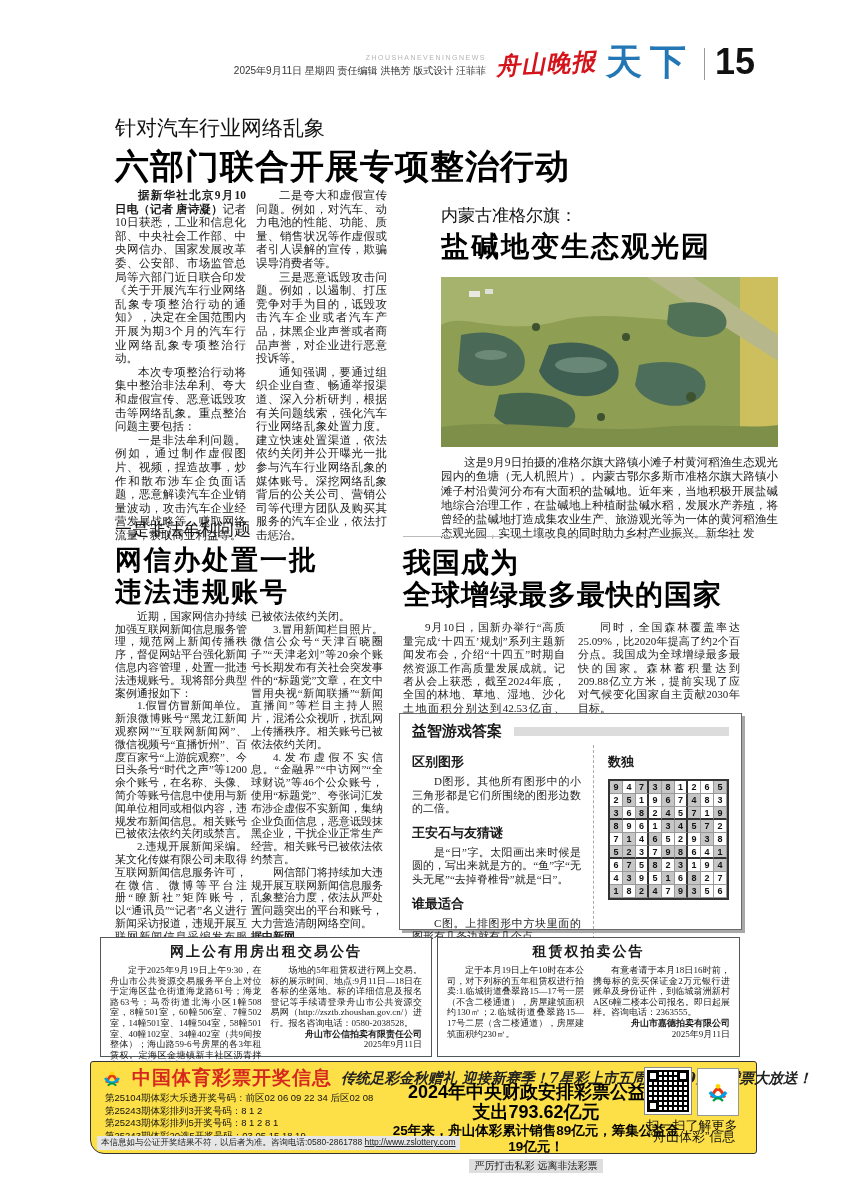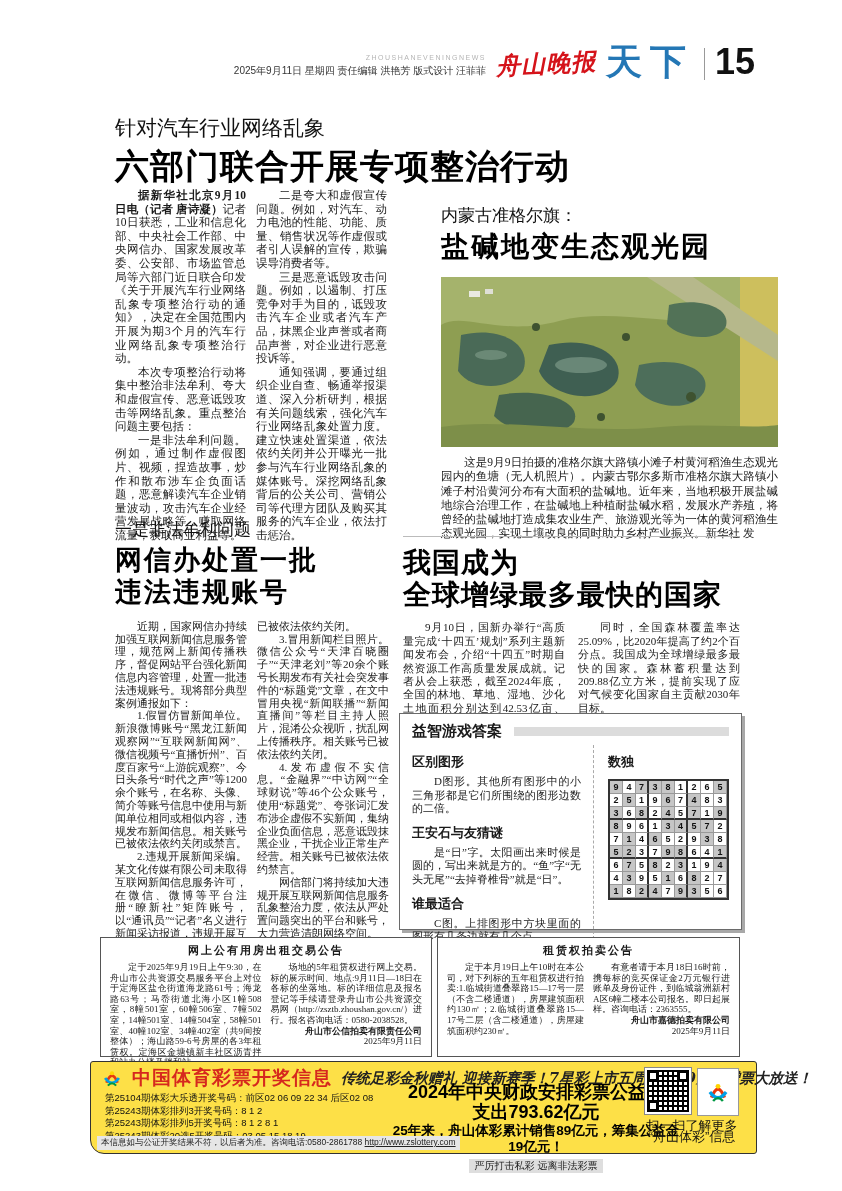--- a/index.html
+++ b/index.html
@@ -40,21 +40,21 @@
   
   .green{position:absolute;left:403px;top:547px;width:337px;}
   .green .headline{font-size:28px;letter-spacing:1px;}
   .green-body{margin-top:10px;gap:13px;}
   .green-body .col{width:162px;font-size:11px;line-height:13.4px;}
   .green .source{font-size:11.5px;margin-top:2px;}
   
   .cyber{position:absolute;left:115px;top:518px;width:274px;}
   .cyber .kicker{font-size:17px;margin-bottom:3px;}
   .cyber .headline{font-size:27px;letter-spacing:2px;line-height:1.2;}
-  .cyber-body{margin-top:11px;gap:10px;}
+  .cyber-body{margin-top:1px;gap:4px;}
   .cyber-body .col{width:132px;font-size:11px;line-height:12.8px;}
   .cyber .source{font-size:11px;}
   
   .puzzle{position:absolute;left:399px;top:713px;width:343px;height:217px;border:1px solid #6a6a6a;
           box-shadow:3px 3px 0 #a8a8a8;background:#fff;box-sizing:border-box;padding:8px 12px 6px;}
   .pz-titlerow{display:flex;align-items:center;}
   .pz-title{font-family:"Liberation Sans",sans-serif;font-weight:bold;font-size:15px;white-space:nowrap;}
   .pz-bar{flex:1;height:9px;background:#dcdcdc;margin-left:12px;}
   .pz-content{display:flex;margin-top:4px;}
   .pz-left{width:182px;padding-right:12px;border-right:1px dashed #aaa;}
@@ -65,21 +65,21 @@
   .sudoku{display:grid;grid-template-columns:repeat(9,13px);border:2px solid #333;width:fit-content;background:#fff;}
   .su-cell{width:13px;height:13px;font:bold 9px/13px "Liberation Sans",sans-serif;text-align:center;
            border-right:1px solid #999;border-bottom:1px solid #999;box-sizing:border-box;color:#111;}
   .su-cell.sh{background:#c6c6c6;}
   .su-cell.br{border-right:2px solid #333;}
   .su-cell.bb{border-bottom:2px solid #333;}
   
   .notice{position:absolute;border:1px solid #555;box-sizing:border-box;padding:5px 9px;background:#fff;}
   .rental{left:100px;top:937px;width:332px;height:120px;}
   .auction{left:437px;top:937px;width:303px;height:120px;}
-  .nt-title{font-family:"Liberation Sans",sans-serif;font-weight:bold;font-size:11px;text-align:center;
+  .nt-title{font-family:"Liberation Sans",sans-serif;font-weight:bold;font-size:14px;text-align:center;
             letter-spacing:2px;margin-bottom:4px;}
   .nt-cols{display:flex;gap:9px;}
   .nt-col{flex:1;font-size:9px;line-height:10.6px;text-align:justify;}
   .nt-col p{margin:0;text-indent:2em;}
   .nt-sign{text-align:right;font-weight:bold;margin-top:2px;text-indent:0 !important;}
   .nt-date{text-align:right;margin-top:1px;text-indent:0 !important;}
   
   .banner{position:absolute;left:90px;top:1061px;width:667px;height:93px;border:1.5px solid #333;
           border-radius:3px 3px 3px 14px;box-sizing:border-box;background:#fde047;}
   .bn-head{position:absolute;left:10px;top:3px;display:flex;align-items:center;gap:9px;white-space:nowrap;}

